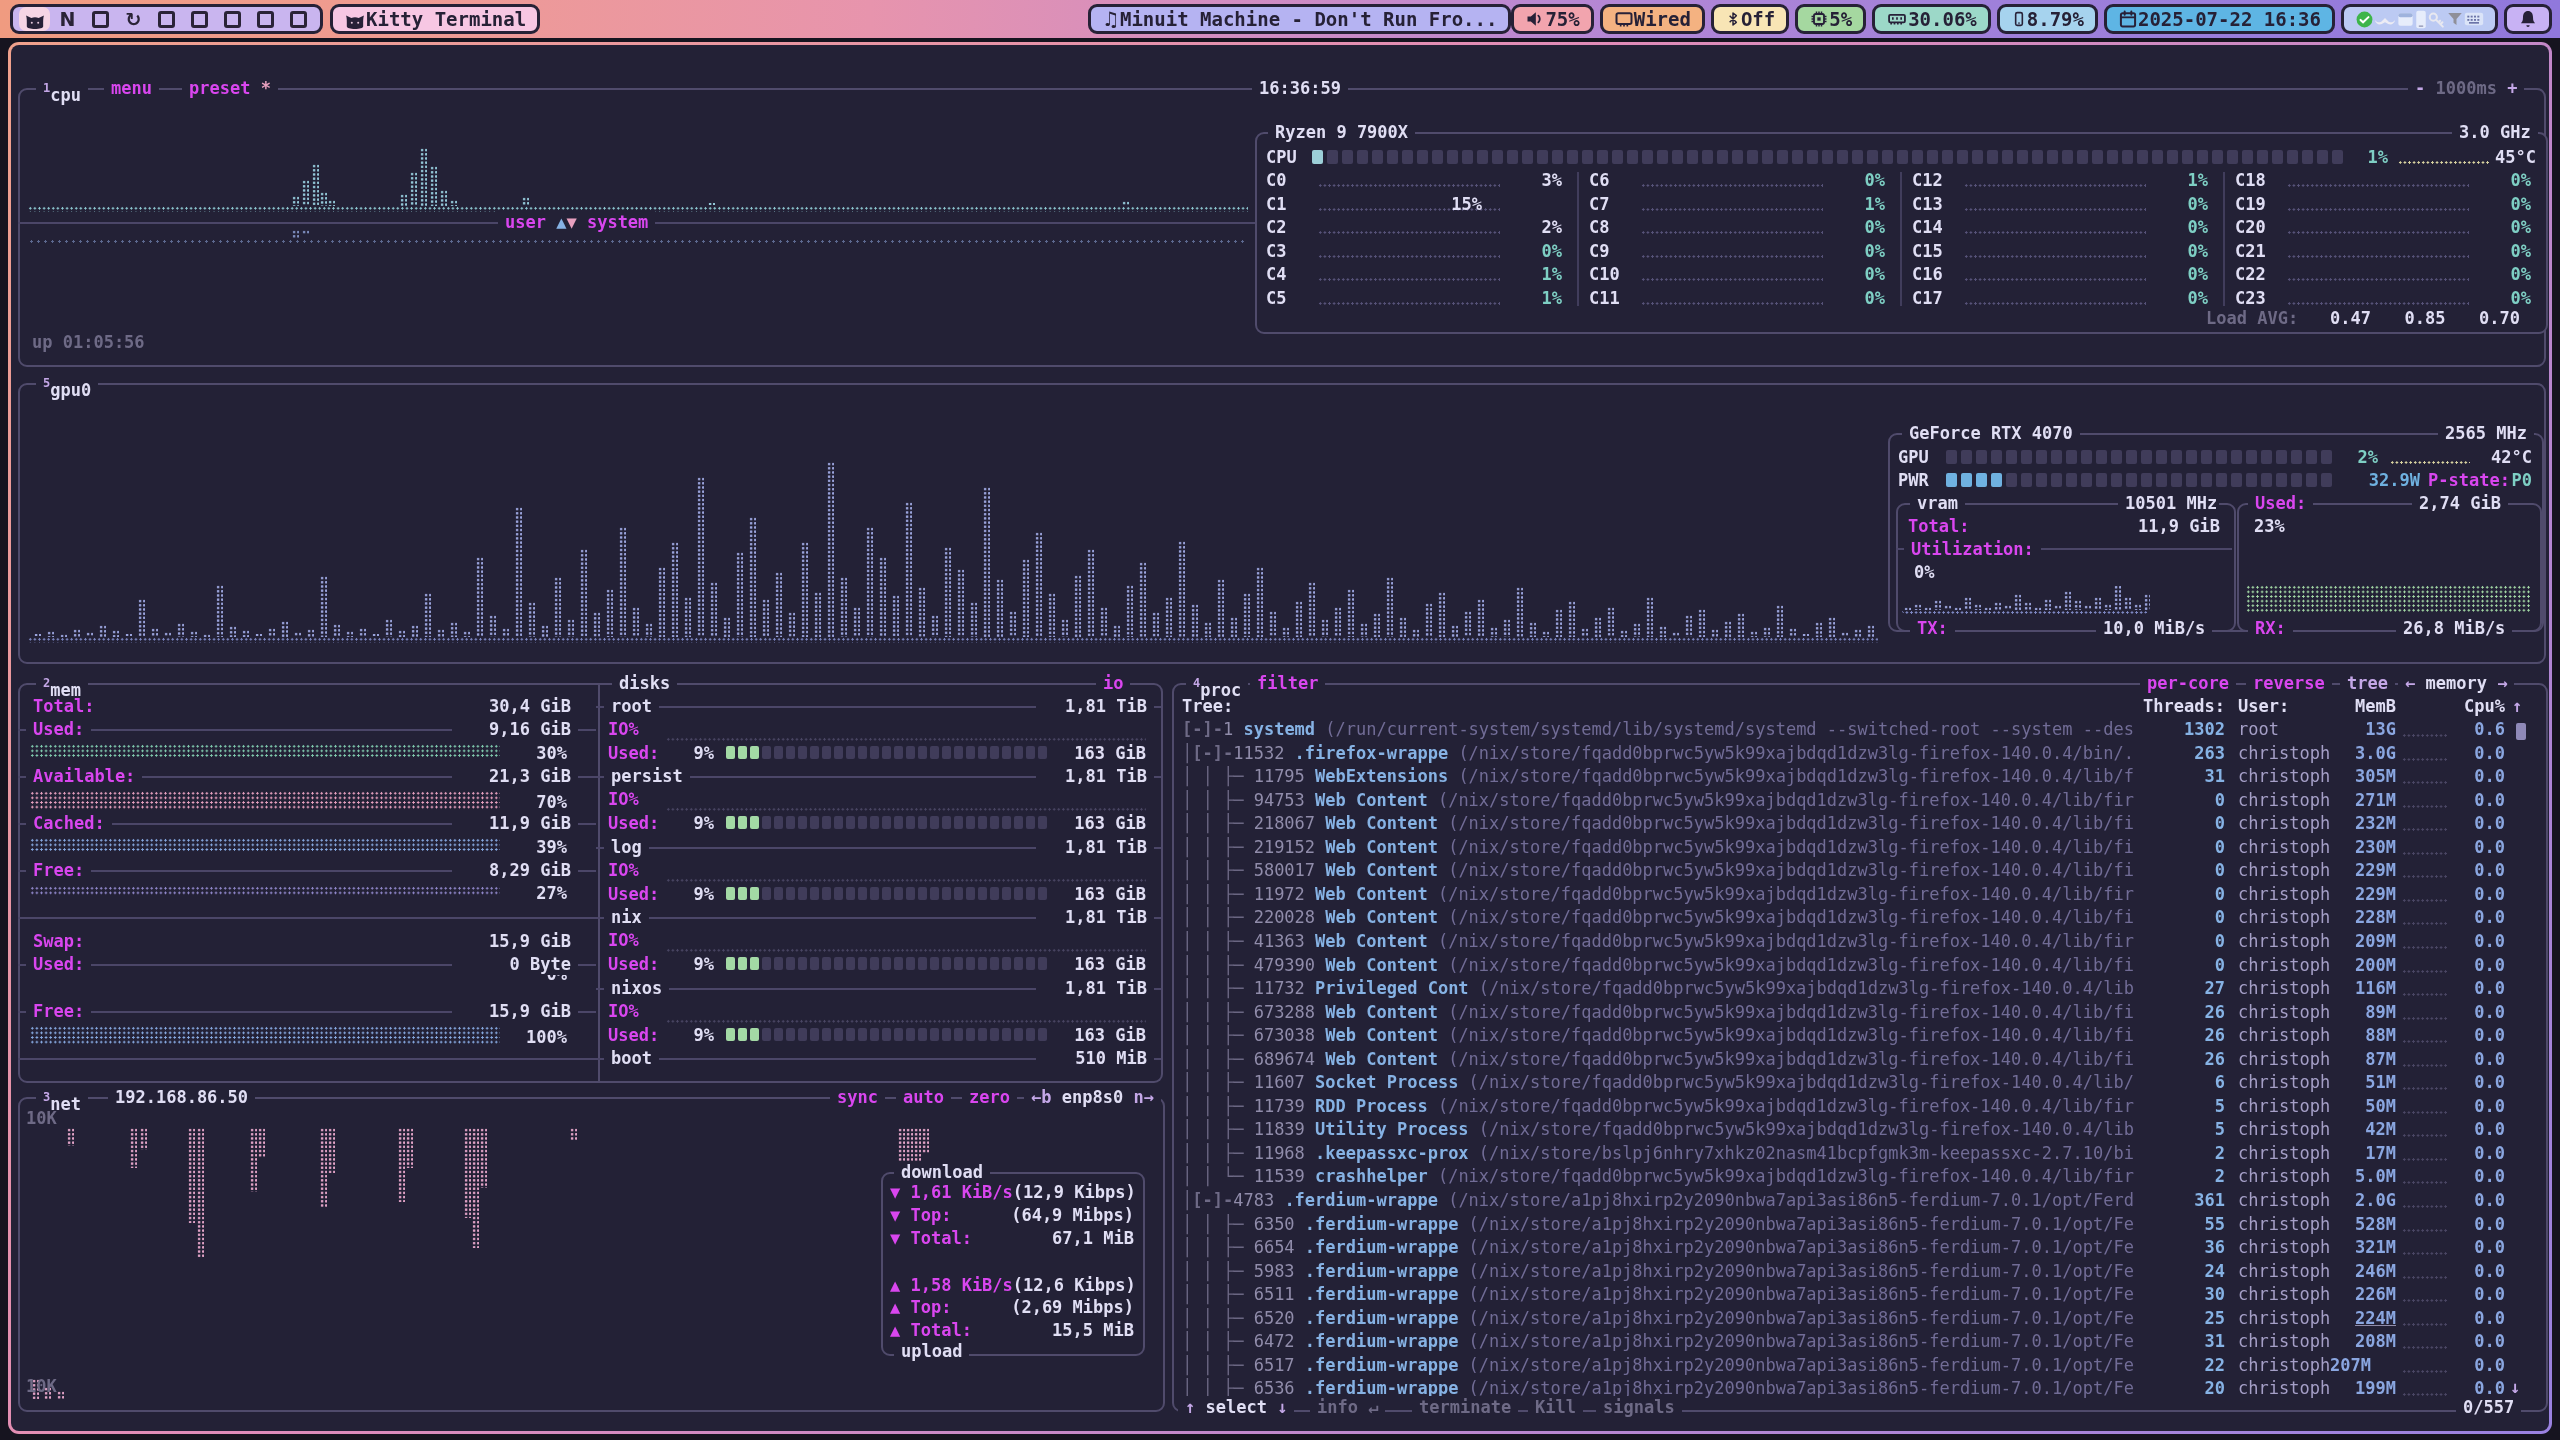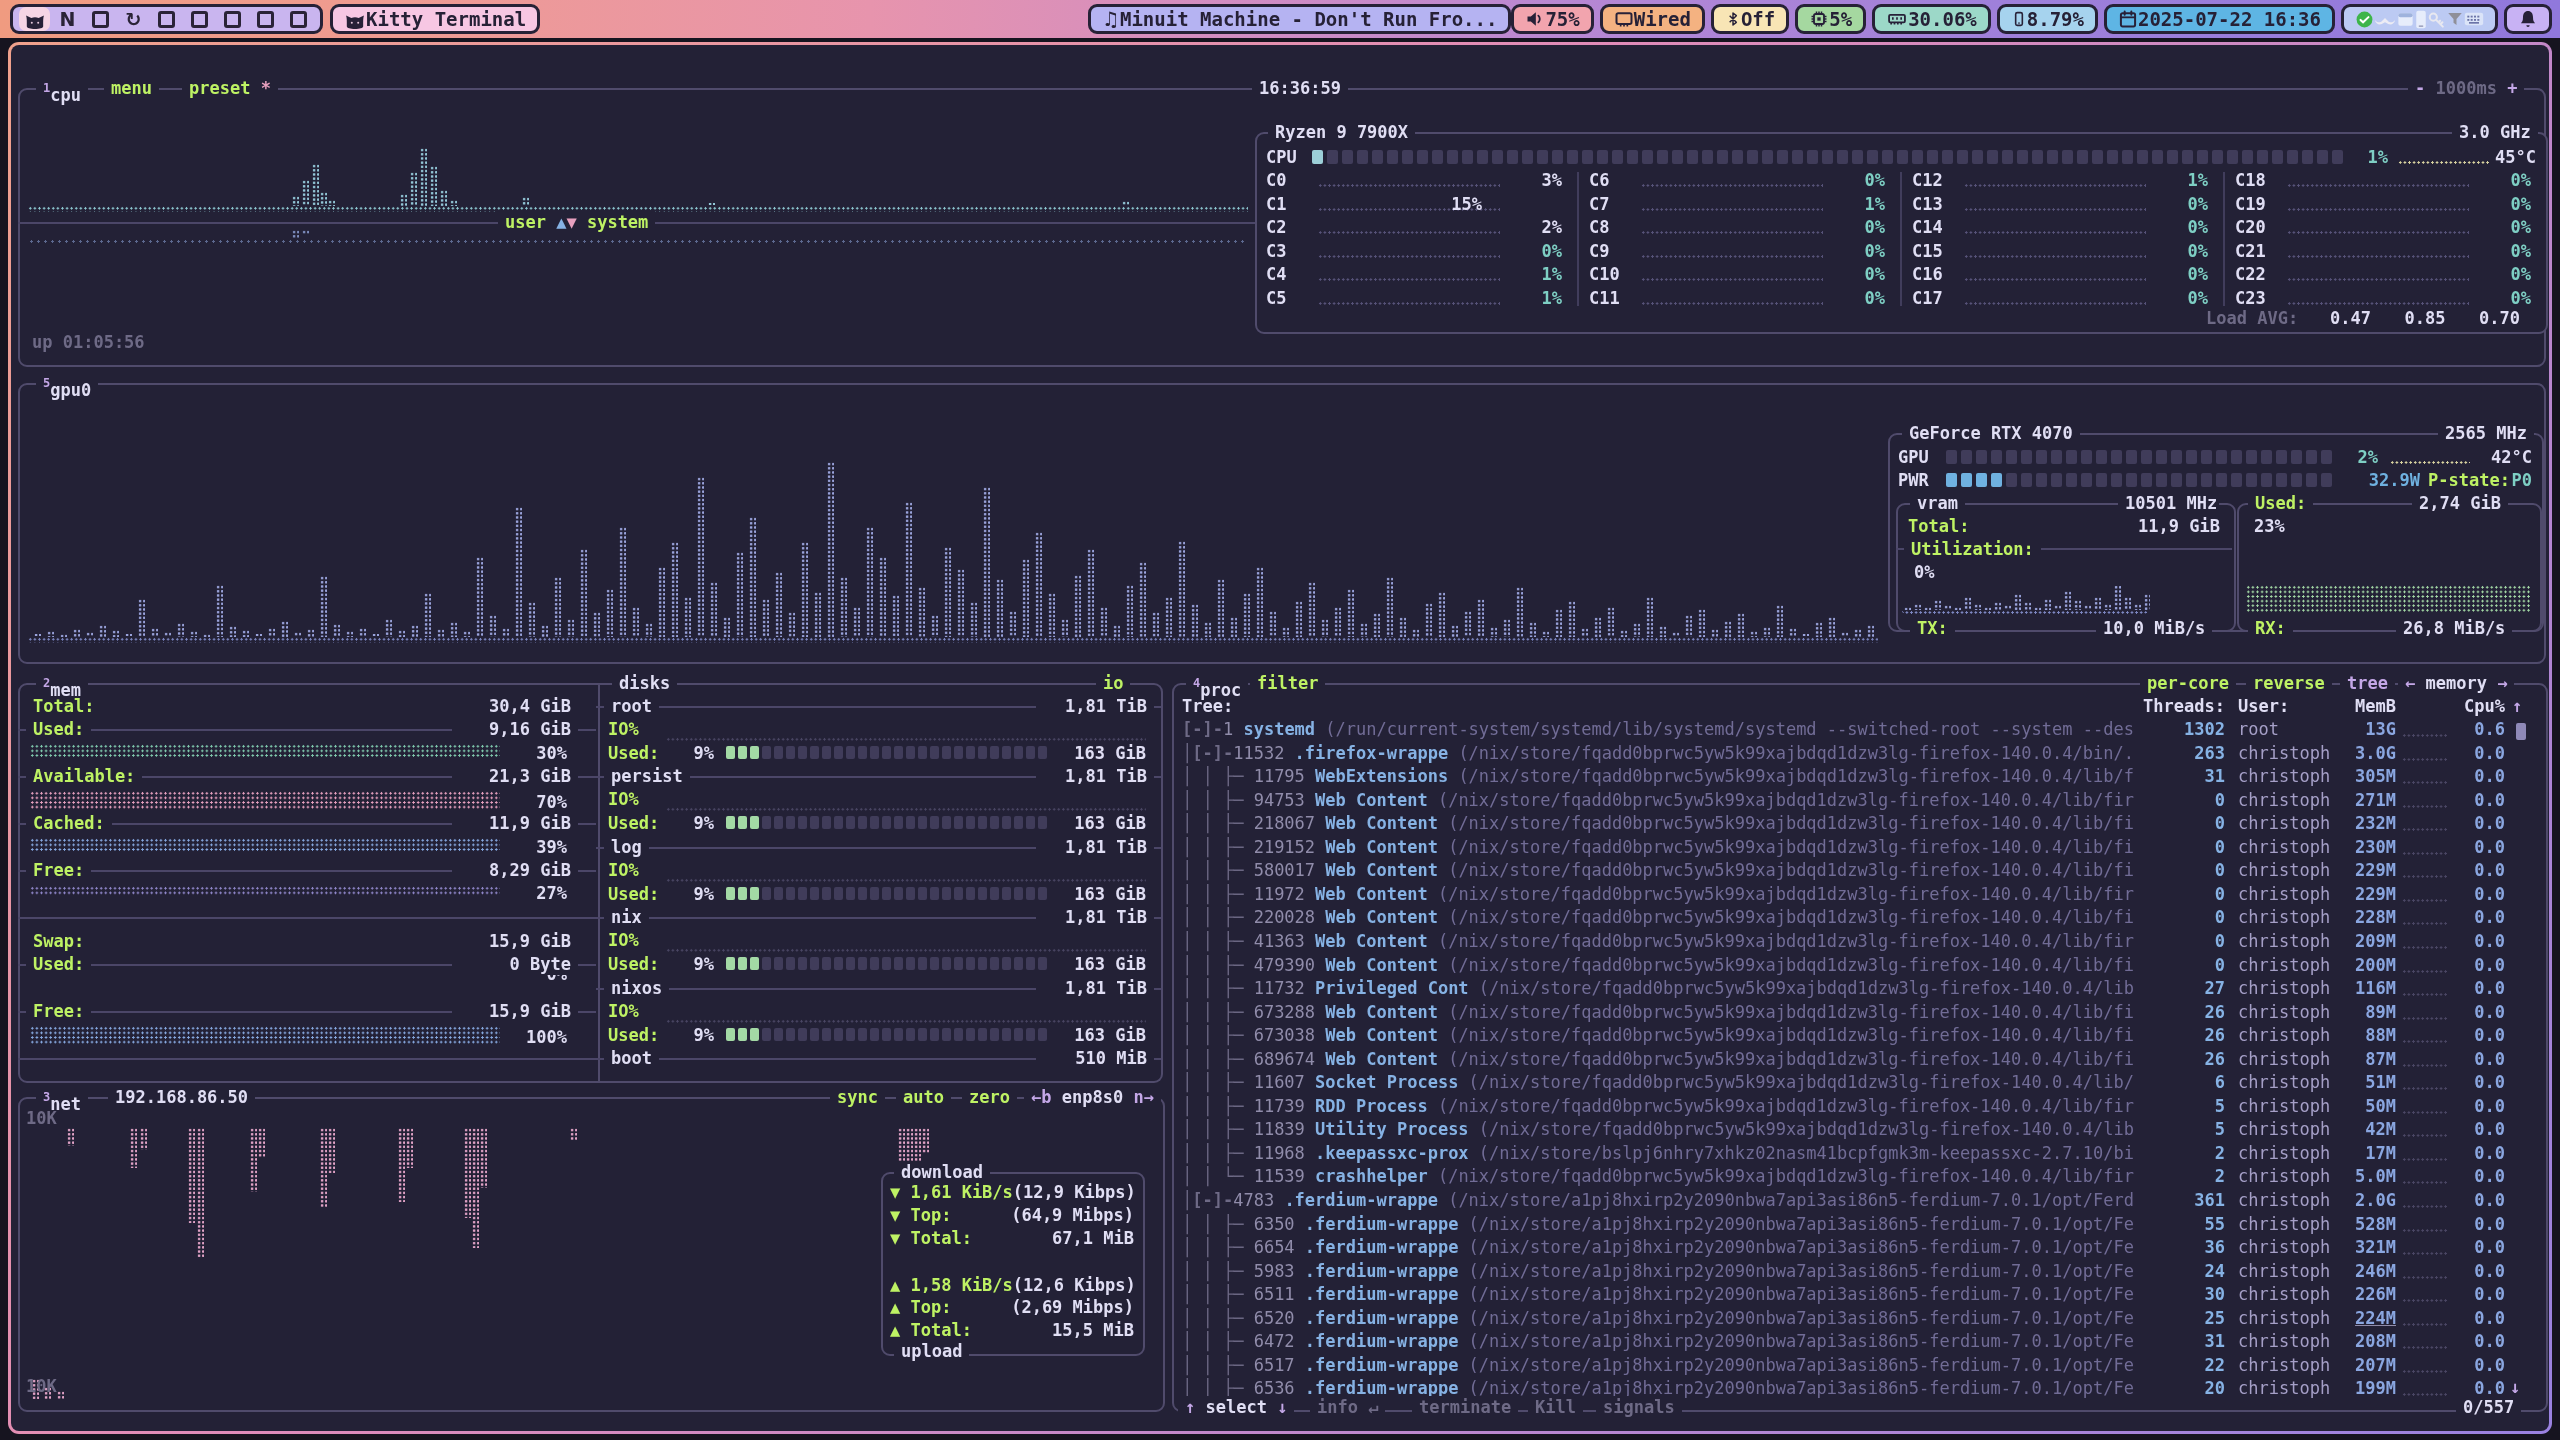--- a/index.html
+++ b/index.html
@@ -22,21 +22,21 @@
   #scr{width:100%;height:100%;background:#232136;border-radius:8px;}
   #screen{position:absolute;left:0;top:0;width:2560px;height:1440px;z-index:5;}
   
   .panel{position:absolute;border:2px solid #504b6c;border-radius:9px;overflow:hidden;z-index:1}
   .box{position:absolute;border:2px solid #504b6c;border-radius:9px;background:#232136;z-index:2}
   .line{position:absolute;height:2px;background:#4b4668;z-index:2}
   .vline{position:absolute;width:2px;background:#413d5c;z-index:2}
   .t{position:absolute;height:24px;line-height:24px;font-size:17px;white-space:pre;color:#908caa;z-index:3;font-weight:bold}
   .bl{position:absolute;height:22px;line-height:22px;font-size:17px;white-space:pre;color:#908caa;z-index:4;
       background:#232136;padding:0 7px;transform:translateY(-11px);font-weight:bold}
-  .w{color:#e0def4}.dim{color:#6e6a86}.lav{color:#bef264}.teal{color:#7ecfc4}.blue{color:#86b2e4}
+  .w{color:#e0def4}.dim{color:#6e6a86}.lav{color:#d946ef}.teal{color:#7ecfc4}.blue{color:#86b2e4}
   .iris{color:#c4a7e7}.pink{color:#e8a0bf}.path{color:#716c96;font-weight:400}.pid{color:#908caa;font-weight:400}
   .usr{color:#a59fc7;font-weight:400}.memc{color:#8aa6e0}.pwrblue{color:#6fb1e0}.sup{font-size:12px;vertical-align:9px;color:#c4a7e7}
   .dots{position:absolute;background-image:radial-gradient(circle,var(--c) 1.15px,transparent 1.3px);background-size:4.6px 4.6px;z-index:1}
   .col{position:absolute;width:7px;background-image:radial-gradient(circle,var(--c) 1.15px,transparent 1.3px);background-size:4.2px 4.2px;z-index:1}
   .blocks{position:absolute;z-index:3;white-space:nowrap;font-size:0}
   .blocks i{display:inline-block;width:11px;height:14px;margin-right:4px;border-radius:2px;background:#403c5a}
   .blocks i.on{background:var(--on)}
   .blocks.small i{width:9px;height:13px;margin-right:3px}
   .flexsb{display:flex;justify-content:space-between}
 </style>
@@ -840,21 +840,21 @@
     <div class="t" style="left: 2448px; top: 1305.75px; width: 57px; text-align: right;"><span class="memc">0.0</span></div>
     <div class="t" style="left: 1182px; top: 1329.3px; width: 952px; overflow: hidden;"><span class="dim">│ │ ├─ </span><span class="pid">6472 </span><span class="blue">.ferdium-wrappe </span><span class="path">(/nix/store/a1pj8hxirp2y2090nbwa7api3asi86n5-ferdium-7.0.1/opt/Ferdiu)</span></div>
     <div class="t" style="left: 2130px; top: 1329.3px; width: 95px; text-align: right;"><span class="blue">31</span></div>
     <div class="t" style="left: 2238px; top: 1329.3px;"><span class="usr">christoph</span></div>
     <div class="t" style="left: 2330px; top: 1329.3px; width: 66px; text-align: right;"><span class="memc">208M</span></div>
     <div class="dots" style="left: 2402px; top: 1345.3px; width: 46px; height: 5px; --c: #4a4664; z-index: 3;"></div>
     <div class="t" style="left: 2448px; top: 1329.3px; width: 57px; text-align: right;"><span class="memc">0.0</span></div>
     <div class="t" style="left: 1182px; top: 1352.85px; width: 952px; overflow: hidden;"><span class="dim">│ │ ├─ </span><span class="pid">6517 </span><span class="blue">.ferdium-wrappe </span><span class="path">(/nix/store/a1pj8hxirp2y2090nbwa7api3asi86n5-ferdium-7.0.1/opt/Ferdiu)</span></div>
     <div class="t" style="left: 2130px; top: 1352.85px; width: 95px; text-align: right;"><span class="blue">22</span></div>
     <div class="t" style="left: 2238px; top: 1352.85px;"><span class="usr">christoph</span></div>
-    <div class="t" style="left: 2330px; top: 1352.85px; width: 66px; text-align: right;"><span class="memc">207M</span></div>
+    <div class="t" style="left: 2330px; top: 1352.85px; width: 66px; text-align: left;"><span class="memc">207M</span></div>
     <div class="dots" style="left: 2402px; top: 1368.85px; width: 46px; height: 5px; --c: #4a4664; z-index: 3;"></div>
     <div class="t" style="left: 2448px; top: 1352.85px; width: 57px; text-align: right;"><span class="memc">0.0</span></div>
     <div class="t" style="left: 1182px; top: 1376.4px; width: 952px; overflow: hidden;"><span class="dim">│ │ ├─ </span><span class="pid">6536 </span><span class="blue">.ferdium-wrappe </span><span class="path">(/nix/store/a1pj8hxirp2y2090nbwa7api3asi86n5-ferdium-7.0.1/opt/Ferdiu)</span></div>
     <div class="t" style="left: 2130px; top: 1376.4px; width: 95px; text-align: right;"><span class="blue">20</span></div>
     <div class="t" style="left: 2238px; top: 1376.4px;"><span class="usr">christoph</span></div>
     <div class="t" style="left: 2330px; top: 1376.4px; width: 66px; text-align: right;"><span class="memc">199M</span></div>
     <div class="dots" style="left: 2402px; top: 1392.4px; width: 46px; height: 5px; --c: #4a4664; z-index: 3;"></div>
     <div class="t" style="left: 2448px; top: 1376.4px; width: 57px; text-align: right;"><span class="memc">0.0</span></div>
     <div class="bl" style="left: 1178px; top: 1407px;"><span class="iris">↑ </span><span class="w">select</span><span class="iris"> ↓</span></div>
     <div class="bl" style="left: 1310px; top: 1407px;"><span class="dim">info ↵</span></div>

